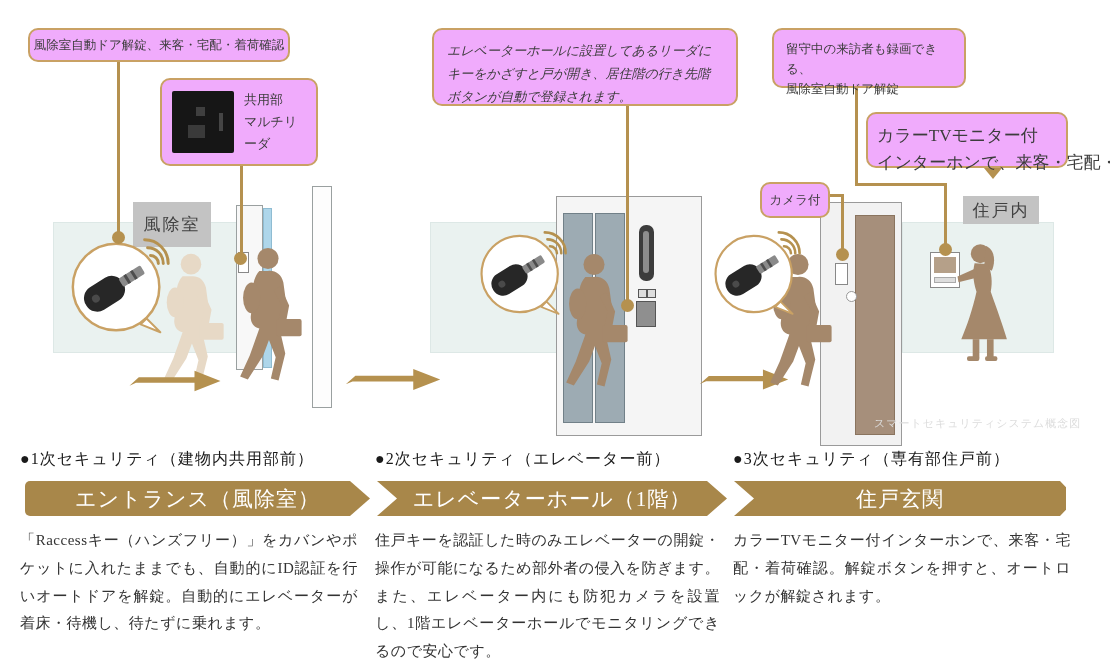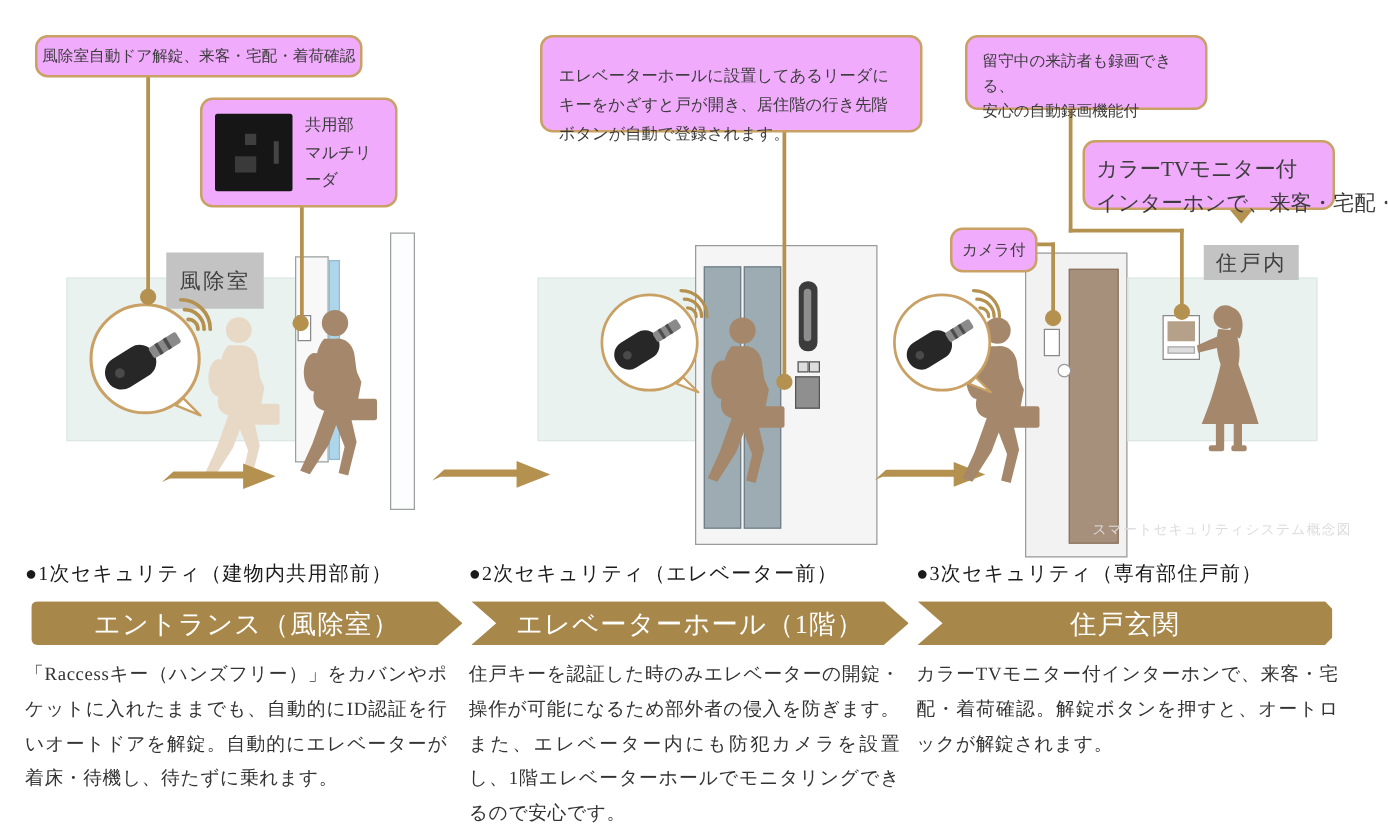--- a/index.html
+++ b/index.html
@@ -138,21 +138,21 @@
       <use href="#man-walk" fill="#a5886b"></use>
     </svg>
 
   <svg class="abs" style="left:472px;top:222px;" width="104" height="104" viewBox="0 0 120 120">
       <use href="#key-circle"></use>
     </svg>
 
   <div class="vline" style="left:626px;top:104px;height:200px;"></div>
   <div class="dot" style="left:621px;top:299px;"></div>
 
-  <div class="callout" style="left:432px;top:28px;width:306px;height:78px;padding:20px 13px;font-size:13px;line-height:1.75;">
+  <div class="callout" style="left:432px;top:28px;width:306px;height:78px;padding:10px 13px;font-size:13px;line-height:1.75;font-style:italic;">
     <span>エレベーターホールに設置してあるリーダにキーをかざすと戸が開き、居住階の行き先階ボタンが自動で登録されます。</span>
   </div>
 
   <svg class="panel-arrow" style="left:698px;top:366px;" width="92" height="27" viewBox="0 0 102 28">
       <use href="#gold-arrow" fill="#b5914f"></use>
     </svg>
 
   <div class="abs" style="left:820px;top:202px;width:82px;height:244px;background:#f2f2f2;border:1px solid #9a9a9a;box-sizing:border-box;">
     <div style="position:absolute;left:34px;top:12px;width:40px;height:220px;background:#a68f7b;border:1px solid #8a745f;box-sizing:border-box;"></div>
     <div style="position:absolute;left:25px;top:88px;width:9px;height:9px;border-radius:50%;background:#fff;border:1px solid #999;"></div>
@@ -187,21 +187,21 @@
   <div class="dot" style="left:939px;top:243px;"></div>
 
   <div class="hline" style="left:828px;top:194px;width:16px;"></div>
   <div class="vline" style="left:841px;top:194px;height:58px;"></div>
   <div class="dot" style="left:836px;top:248px;"></div>
 
   <div class="tri-down" style="left:984px;top:168px;"></div>
 
   <div class="callout" style="left:772px;top:28px;width:194px;height:60px;padding:9px 12px;font-size:12.5px;">
     <div>留守中の来訪者も録画できる、</div>
-    <div>安心の自動録画機能付</div>
+    <div>風除室自動ドア解錠</div>
   </div>
 
   <div class="callout" style="left:866px;top:112px;width:202px;height:56px;padding:8px 9px;font-size:17px;">
     <div class="nowrap">カラーTVモニター付</div>
     <div class="nowrap">インターホンで、来客・宅配・着荷確認</div>
   </div>
 
   <div class="callout center nowrap" style="left:760px;top:182px;width:70px;height:36px;font-size:12.5px;">
     <span>カメラ付</span>
   </div>

